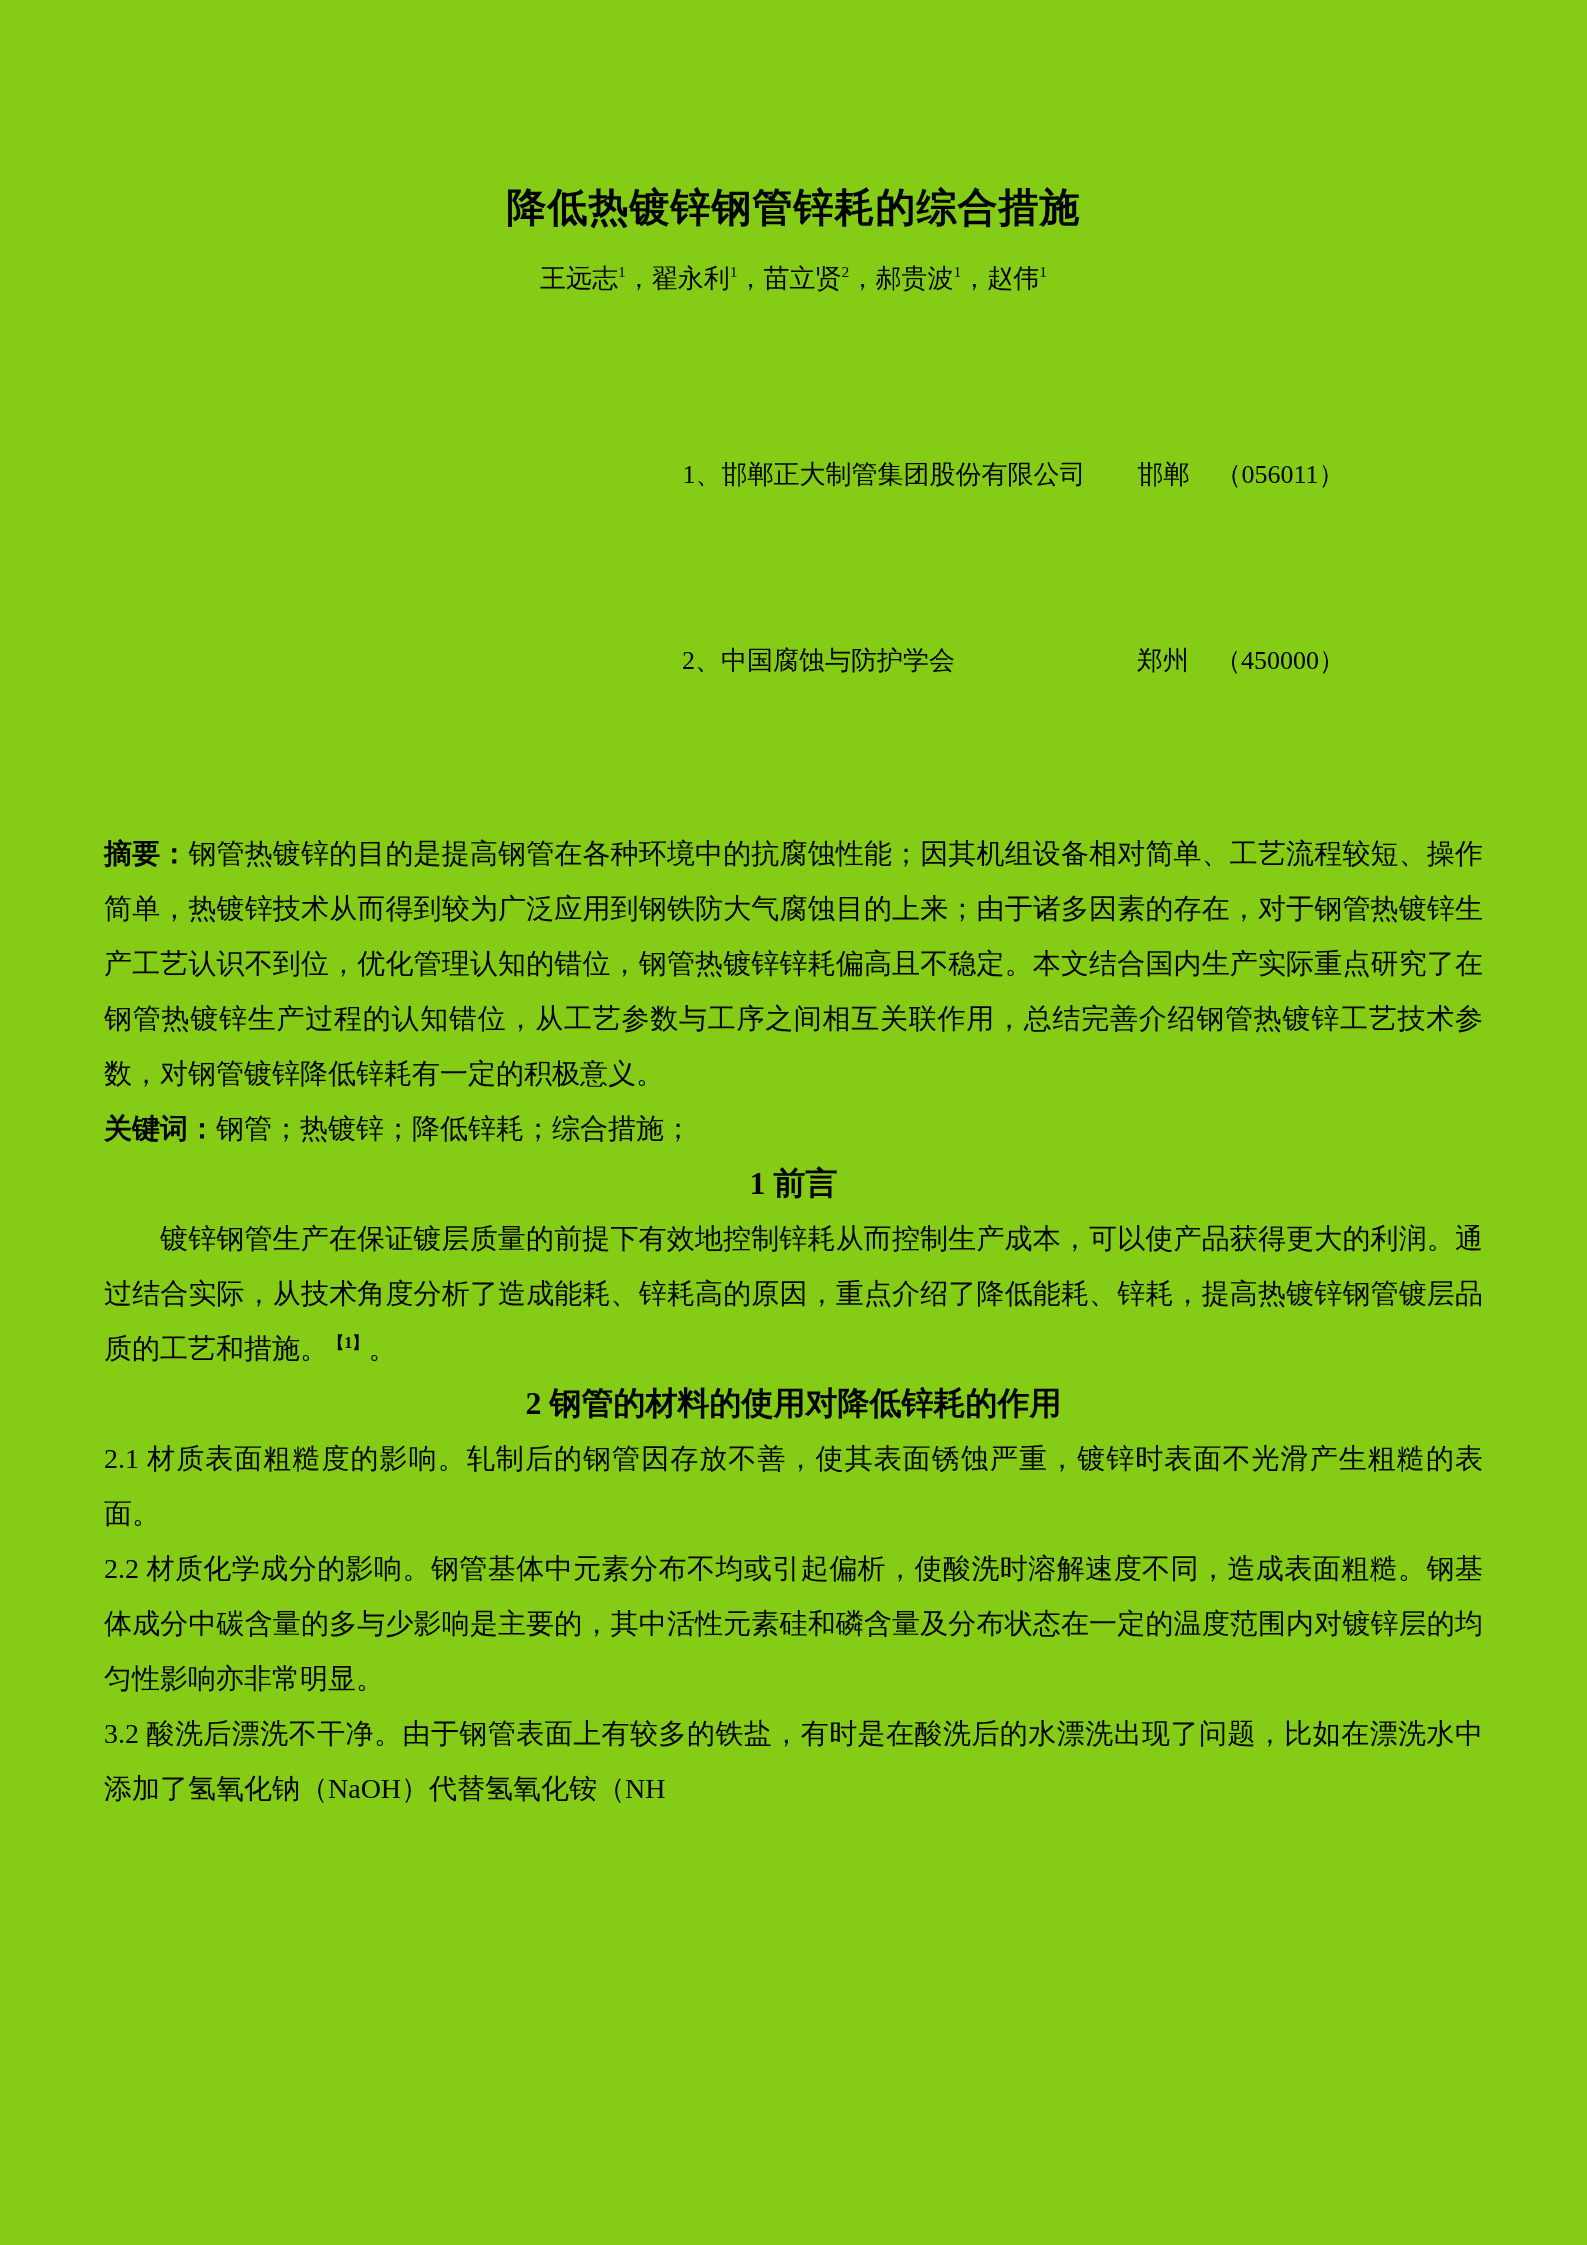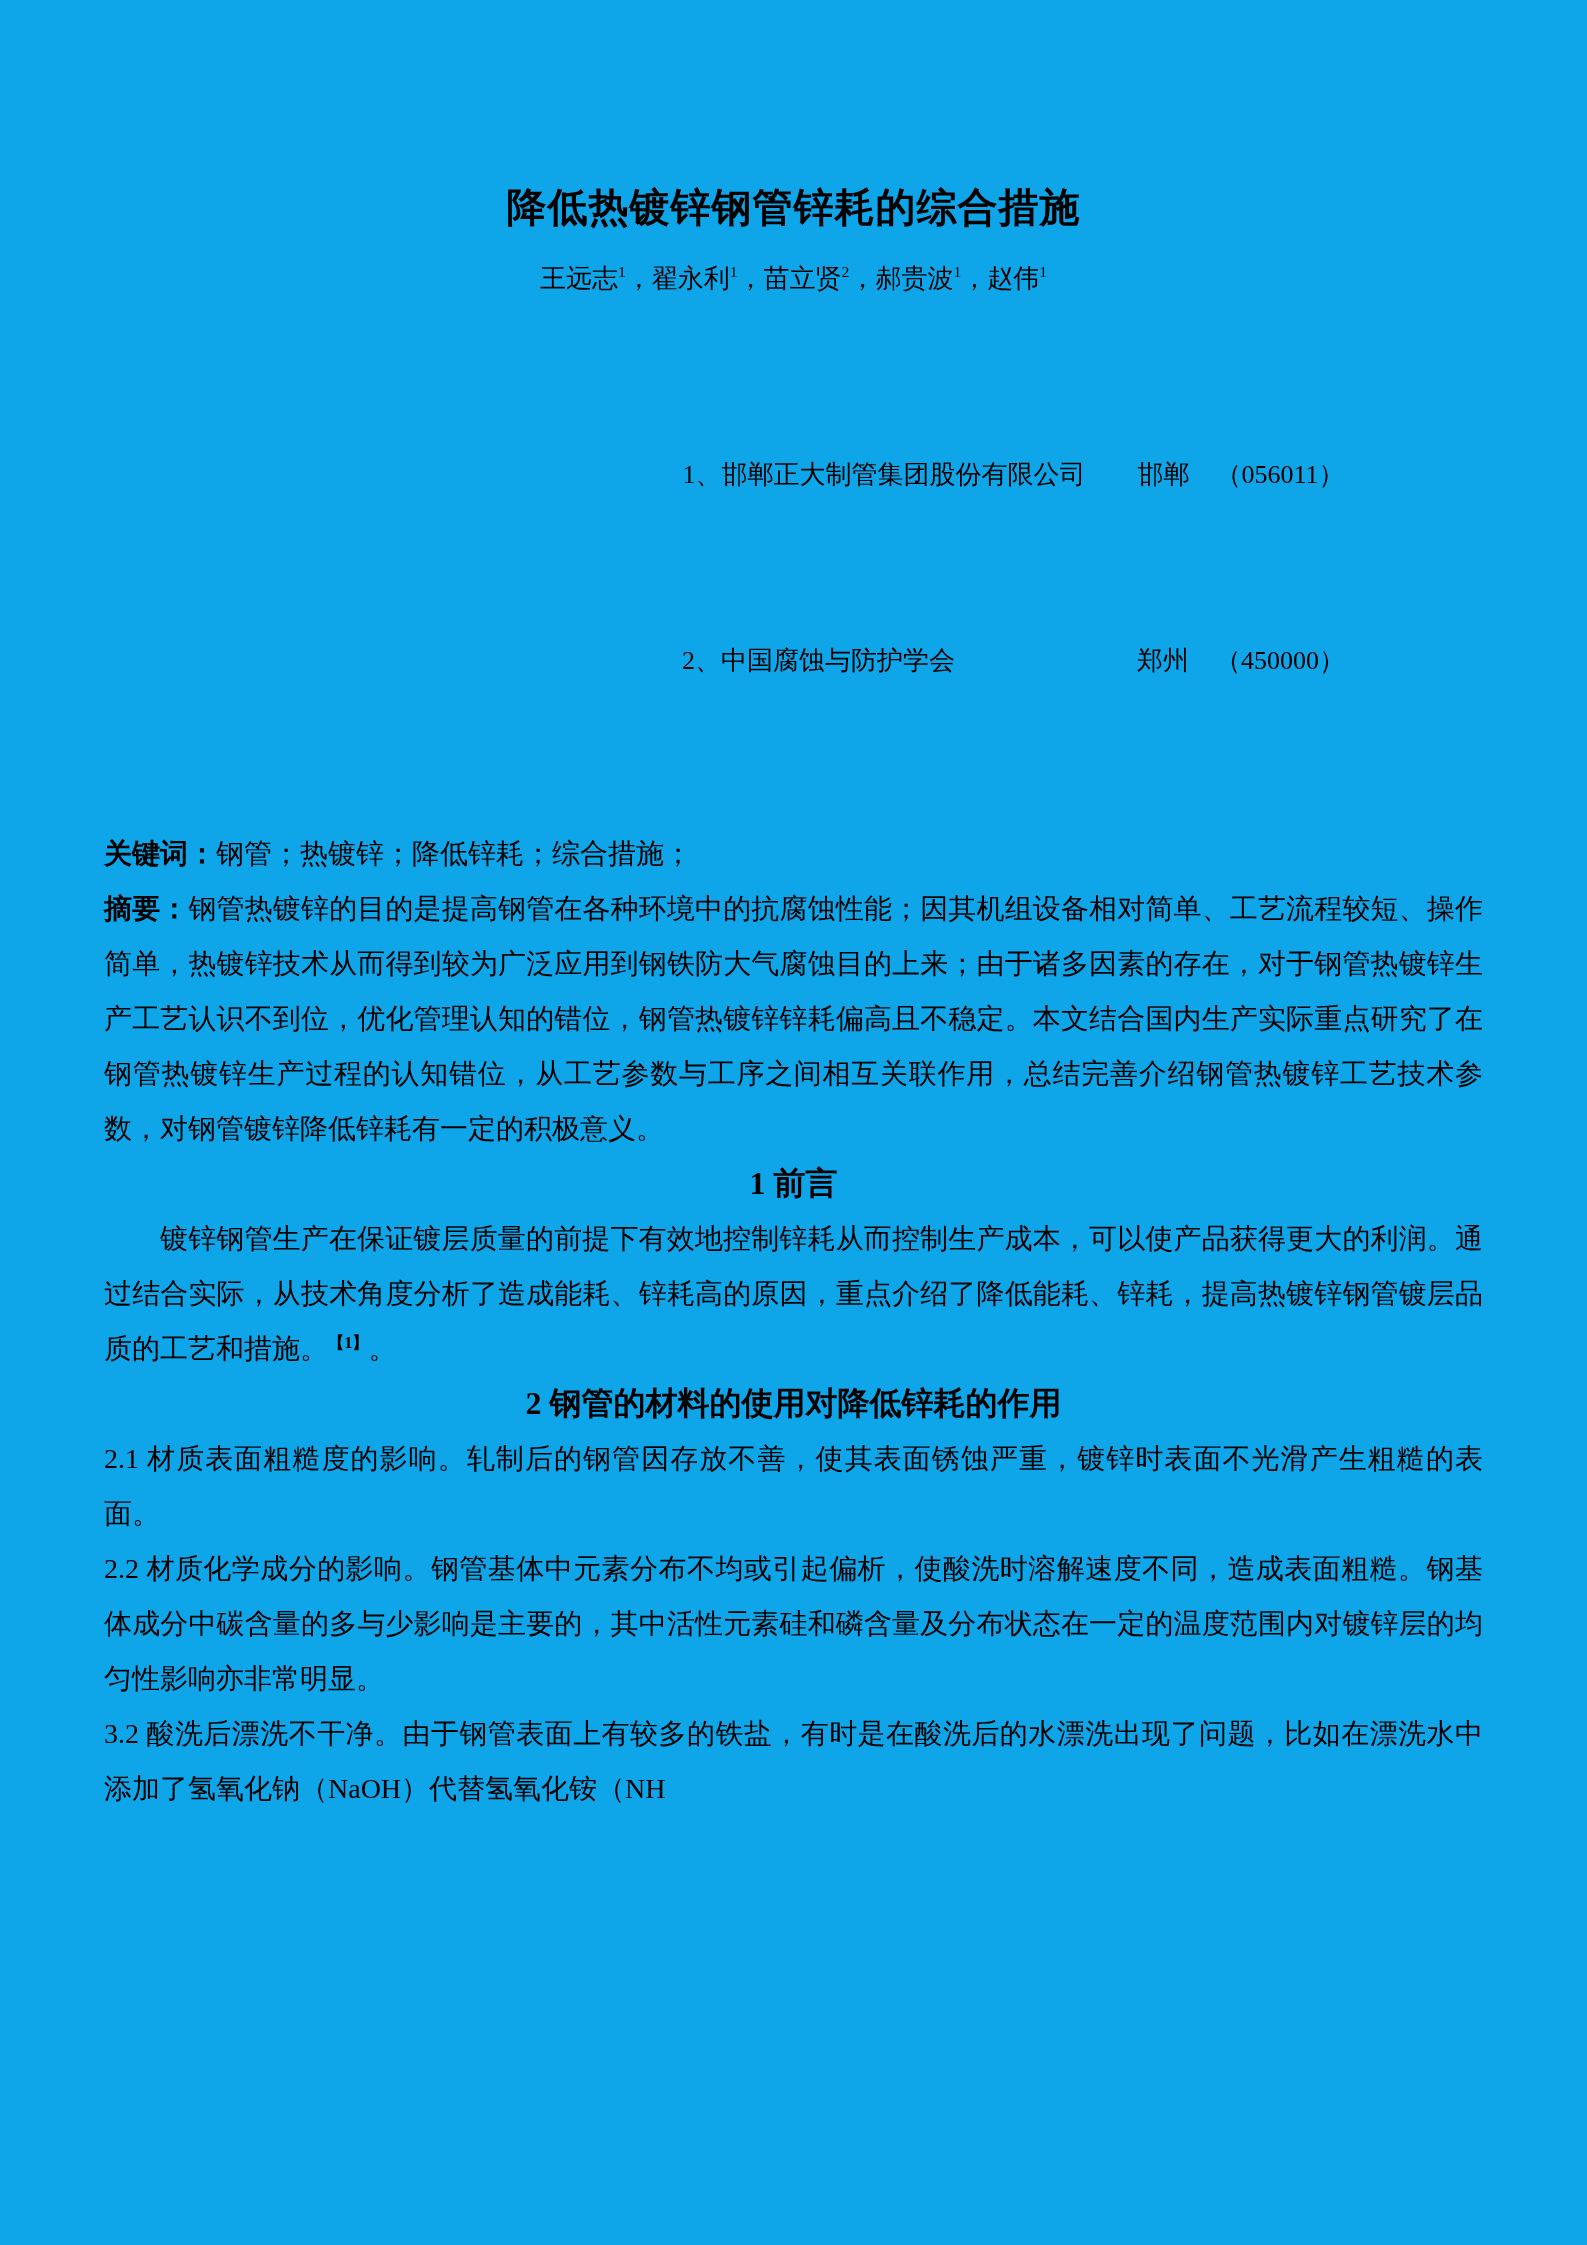--- a/index.html
+++ b/index.html
@@ -1,21 +1,21 @@
 <!DOCTYPE html>
 <html><head>
 <meta charset="utf-8">
 <style>
   html, body { margin: 0; padding: 0; }
   body {
     width: 1587px; height: 2245px;
     background: #ffffff; color: #000000;
     font-family: "Liberation Serif", "DejaVu Serif", serif;
   }
-  .page { position: relative; width: 1587px; height: 2245px; overflow: hidden; background: #0ea5e9; }
+  .page { position: relative; width: 1587px; height: 2245px; overflow: hidden; background: #84cc16; }
   .content { padding: 0 104px; }
 
   .doc-title {
     margin: 184px 0 0 0;
     text-align: center;
     font-size: 40px; line-height: 48px;
     font-weight: bold;
     letter-spacing: 1px;
   }
   .authors {
@@ -55,22 +55,22 @@
     <h1 class="doc-title">降低热镀锌钢管锌耗的综合措施</h1>
 
     <div class="authors"><span><span>王远志</span><sup>1</sup><span>，</span></span><span><span>翟永利</span><sup>1</sup><span>，</span></span><span><span>苗立贤</span><sup>2</sup><span>，</span></span><span><span>郝贵波</span><sup>1</sup><span>，</span></span><span><span>赵伟</span><sup>1</sup><span></span></span></div>
 
     <div class="affils">
       <div>1、邯郸正大制管集团股份有限公司　　邯郸　（056011）</div>
       <div>2、中国腐蚀与防护学会　　　　　　　郑州　（450000）</div>
     </div>
 
     <div class="bodytext">
+      <p><strong>摘要：</strong><span>钢管热镀锌的目的是提高钢管在各种环境中的抗腐蚀性能；因其机组设备相对简单、工艺流程较短、操作简单，热镀锌技术从而得到较为广泛应用到钢铁防大气腐蚀目的上来；由于诸多因素的存在，对于钢管热镀锌生产工艺认识不到位，优化管理认知的错位，钢管热镀锌锌耗偏高且不稳定。本文结合国内生产实际重点研究了在钢管热镀锌生产过程的认知错位，从工艺参数与工序之间相互关联作用，总结完善介绍钢管热镀锌工艺技术参数，对钢管镀锌降低锌耗有一定的积极意义。</span></p>
       <p><strong>关键词：</strong><span>钢管；热镀锌；降低锌耗；综合措施；</span></p>
-      <p><strong>摘要：</strong><span>钢管热镀锌的目的是提高钢管在各种环境中的抗腐蚀性能；因其机组设备相对简单、工艺流程较短、操作简单，热镀锌技术从而得到较为广泛应用到钢铁防大气腐蚀目的上来；由于诸多因素的存在，对于钢管热镀锌生产工艺认识不到位，优化管理认知的错位，钢管热镀锌锌耗偏高且不稳定。本文结合国内生产实际重点研究了在钢管热镀锌生产过程的认知错位，从工艺参数与工序之间相互关联作用，总结完善介绍钢管热镀锌工艺技术参数，对钢管镀锌降低锌耗有一定的积极意义。</span></p>
 
       <h2>1 前言</h2>
       <p class="indent"><span>镀锌钢管生产在保证镀层质量的前提下有效地控制锌耗从而控制生产成本，可以使产品获得更大的利润。通过结合实际，从技术角度分析了造成能耗、锌耗高的原因，重点介绍了降低能耗、锌耗，提高热镀锌钢管镀层品质的工艺和措施。</span><sup class="b">【1】</sup><span>。</span></p>
 
       <h2>2 钢管的材料的使用对降低锌耗的作用</h2>
       <p><span>2.1 材质表面粗糙度的影响。轧制后的钢管因存放不善，使其表面锈蚀严重，镀锌时表面不光滑产生粗糙的表面。</span></p>
       <p><span>2.2 材质化学成分的影响。钢管基体中元素分布不均或引起偏析，使酸洗时溶解速度不同，造成表面粗糙。钢基体成分中碳含量的多与少影响是主要的，其中活性元素硅和磷含量及分布状态在一定的温度范围内对镀锌层的均匀性影响亦非常明显。</span></p>
 
       <p><span>3.2 酸洗后漂洗不干净。由于钢管表面上有较多的铁盐，有时是在酸洗后的水漂洗出现了问题，比如在漂洗水中添加了氢氧化钠（NaOH）代替氢氧化铵（NH</span></p>
 

